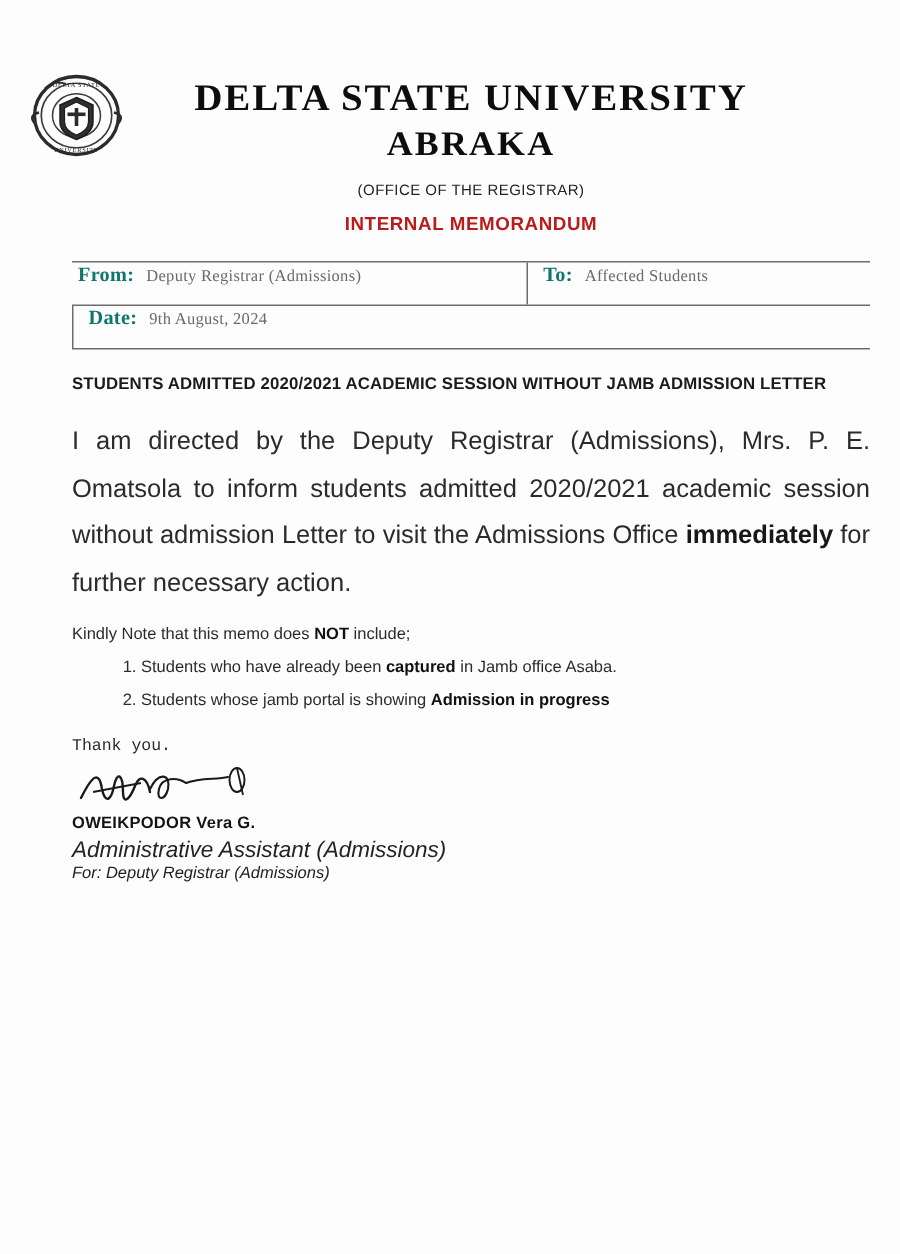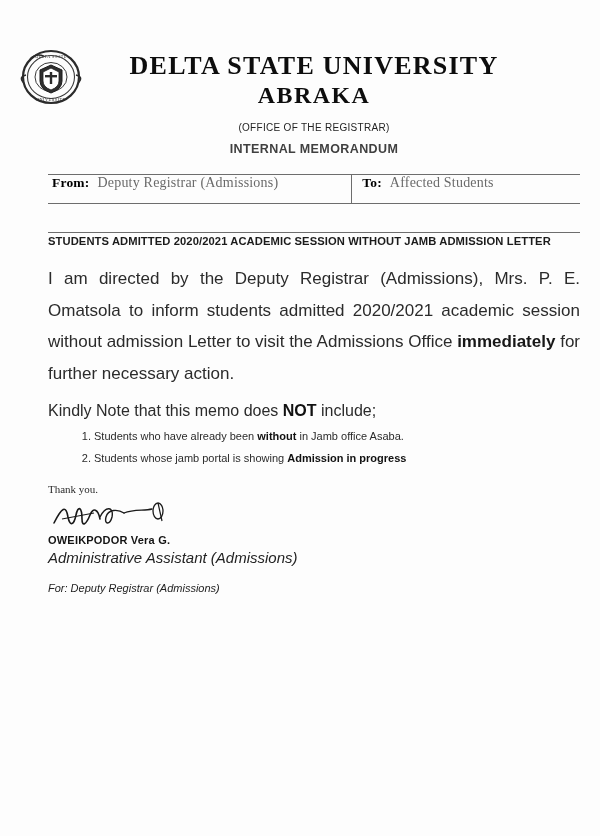--- a/index.html
+++ b/index.html
@@ -52,21 +52,21 @@
     font-size: 10px;
     letter-spacing: 0.3px;
     color: #232323;
     margin: 13px 0 0 0;
   }
   .memo-line {
     font-family: "Liberation Sans", sans-serif;
     font-weight: bold;
     font-size: 12.5px;
     letter-spacing: 0.4px;
-    color: #404040;
+    color: #b91c1c;
     margin: 9px 0 0 0;
   }
 
   
   .crest {
     position: absolute;
     left: 14px;
     top: 45px;
     width: 74px;
     height: 64px;
@@ -98,72 +98,73 @@
   .meta-cell.left { width: 57%; }
   .meta-cell.right {
     width: 43%;
     border-left: 1px solid #6d6d6d;
     padding-left: 10px;
   }
   .meta-label {
     font-family: "Liberation Serif", serif;
     font-weight: bold;
     font-size: 13.5px;
-    color: #000000;
+    color: #0f766e;
     margin-right: 8px;
     letter-spacing: 0.2px;
   }
   .meta-value {
     font-family: "Liberation Serif", serif;
-    font-size: 14px;
+    font-size: 11px;
     color: #6a6a6a;
     letter-spacing: 0.2px;
   }
 
   
   .subject {
+    margin-top: 15px;
     font-family: "Liberation Sans", sans-serif;
     font-weight: bold;
     font-size: 11.2px;
     line-height: 1.55;
     color: #1b1b1b;
     letter-spacing: 0.1px;
   }
   .para {
     margin-top: 13px;
     font-family: "Liberation Sans", sans-serif;
     font-size: 17px;
     line-height: 1.85;
     color: #2b2b2b;
     text-align: justify;
   }
   .para b { font-weight: bold; color: #171717; }
   .note {
     margin-top: 13px;
     font-family: "Liberation Sans", sans-serif;
-    font-size: 16px;
+    font-size: 11px;
     color: #2b2b2b;
   }
   .note b { font-weight: bold; color: #111; }
   ol.exclusions {
     margin: 9px 0 0 0;
     padding-left: 46px;
     font-family: "Liberation Sans", sans-serif;
     font-size: 11px;
     color: #2b2b2b;
   }
   ol.exclusions li {
     margin-bottom: 6px;
     line-height: 1.45;
   }
   ol.exclusions li b { font-weight: bold; color: #111; }
 
   .thanks {
     margin-top: 16px;
-    font-family: Liberation Serif, serif;
+    font-family: Liberation Mono, monospace;
     font-size: 11px;
     color: #2b2b2b;
   }
 
   
   .signature {
     margin-top: 4px;
     height: 34px;
     width: 150px;
     position: relative;
@@ -183,21 +184,21 @@
     font-style: italic;
     font-size: 15px;
     color: #232323;
     margin-top: 3px;
   }
   .sig-for {
     font-family: "Liberation Sans", sans-serif;
     font-style: italic;
     font-size: 11px;
     color: #232323;
-    margin-top: 16px;
+    margin-top: 1px;
   }
 </style>
 </head>
 <body>
 
 <div class="page">
 
   <div class="crest">
     <svg width="74" height="64" viewBox="0 0 74 64">
       <ellipse cx="37" cy="32" rx="28" ry="26" fill="none" stroke="#2b2b2b" stroke-width="2.2"></ellipse>
@@ -227,36 +228,40 @@
       <div class="meta-cell left">
         <span class="meta-label">From:</span>
         <span class="meta-value">Deputy Registrar (Admissions)</span>
       </div>
       <div class="meta-cell right">
         <span class="meta-label">To:</span>
         <span class="meta-value">Affected Students</span>
       </div>
     </div>
     <div class="meta-row">
+      <div class="meta-cell right">
+        <span class="meta-label">Date:</span>
+        <span class="meta-value">9th August, 2024</span>
+      </div>
     </div>
   </div>
 
   <div class="subject">STUDENTS ADMITTED 2020/2021 ACADEMIC SESSION WITHOUT JAMB ADMISSION LETTER</div>
 
   <div class="para">
     <span>I am directed by the Deputy Registrar (Admissions), Mrs. P. E. Omatsola to inform students admitted 2020/2021 academic session without admission Letter to visit the Admissions Office </span><b>immediately</b><span> for further necessary action.</span>
   </div>
 
   <div class="note">
     <span>Kindly Note that this memo does </span><b>NOT</b><span> include;</span>
   </div>
 
   <ol class="exclusions">
     <li>
-      <span>Students who have already been </span><b>without</b><span> in Jamb office Asaba.</span>
+      <span>Students who have already been </span><b>captured</b><span> in Jamb office Asaba.</span>
     </li>
     <li>
       <span>Students whose jamb portal is showing </span><b>Admission in progress</b><span></span>
     </li>
   </ol>
 
   <div class="thanks">Thank you.</div>
 
   <div class="signature">
     <svg width="150" height="34" viewBox="0 0 150 34">

